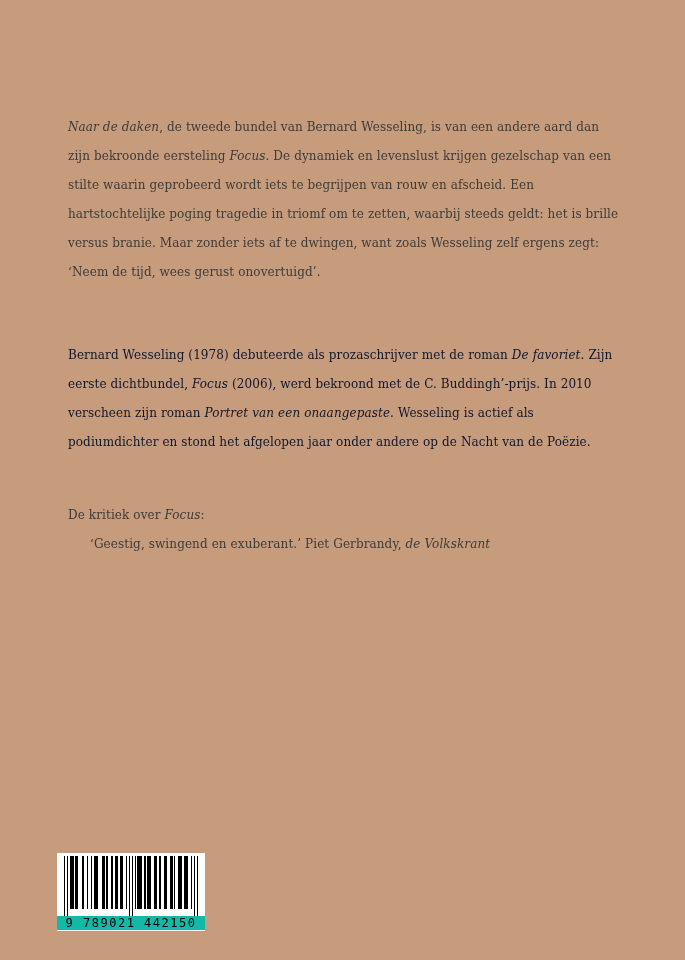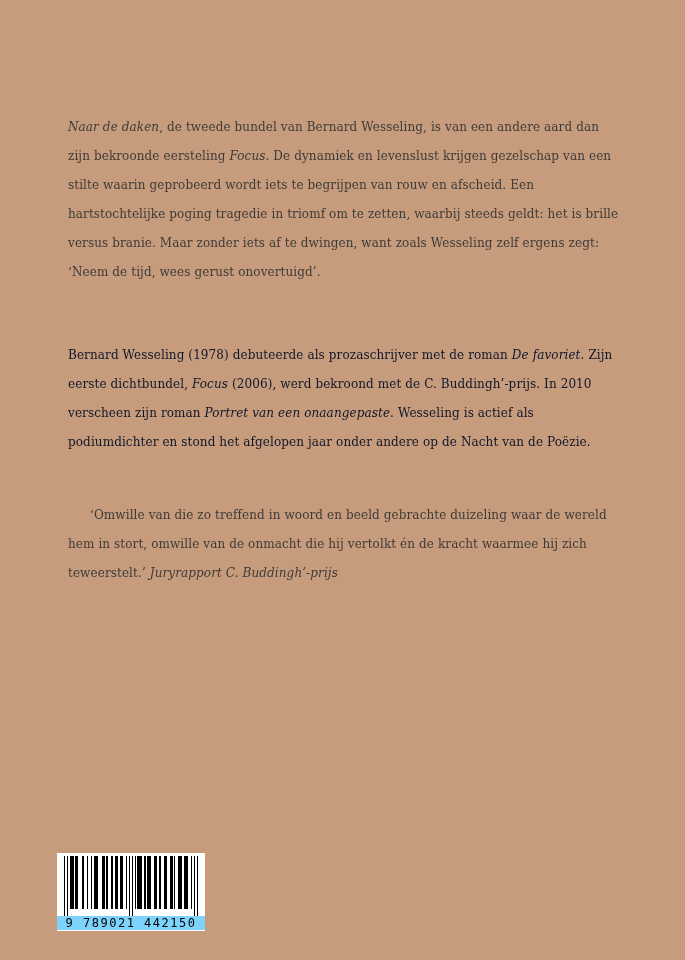--- a/index.html
+++ b/index.html
@@ -56,38 +56,39 @@
     position: absolute;
     left: 0;
     right: 0;
     bottom: 1px;
     text-align: center;
     font-family: "DejaVu Sans Mono", monospace;
     font-size: 12px;
     line-height: 14px;
     color: #000000;
     letter-spacing: 1.5px;
-    background: #7dd3fc;
+    background: #14b8a6;
   }
 </style>
 </head>
 <body>
 
 <div class="cover">
 
   <div class="textblock intro dark">
     <p><span class="i">Naar de daken</span><span>, de tweede bundel van Bernard Wesseling, is van een andere aard dan zijn bekroonde eersteling </span><span class="i">Focus</span><span>. De dynamiek en levenslust krijgen gezelschap van een stilte waarin geprobeerd wordt iets te begrijpen van rouw en afscheid. Een hartstochtelijke poging tragedie in triomf om te zetten, waarbij steeds geldt: het is brille versus branie. Maar zonder iets af te dwingen, want zoals Wesseling zelf ergens zegt: ‘Neem de tijd, wees gerust onovertuigd’.</span></p>
   </div>
 
   <div class="textblock bio light">
     <p><span>Bernard Wesseling (1978) debuteerde als prozaschrijver met de roman </span><span class="i">De favoriet</span><span>. Zijn eerste dichtbundel, </span><span class="i">Focus</span><span> (2006), werd bekroond met de C. Buddingh’-prijs. In 2010 verscheen zijn roman </span><span class="i">Portret van een onaangepaste</span><span>. Wesseling is actief als podiumdichter en stond het afgelopen jaar onder andere op de Nacht van de Poëzie.</span></p>
   </div>
 
   <div class="textblock reviews dark">
-    <p class="quote"><span>‘Omwille van die zo treffend in woord en beeld gebrachte duizeling waar de wereld hem in stort, omwille van de onmacht die hij vertolkt én de kracht waarmee hij zich teweerstelt.’ </span><span class="i">Juryrapport C. Buddingh’-prijs</span></p>
+    <p><span>De kritiek over </span><span class="i">Focus</span><span>:</span></p>
+    <p class="quote"><span>‘Geestig, swingend en exuberant.’ Piet Gerbrandy, </span><span class="i">de Volkskrant</span></p>
   </div>
 
   <div class="barcode-box">
     <div class="barcode-bars">
         <svg viewBox="0 0 95 60" preserveAspectRatio="none" shape-rendering="crispEdges">
           <rect x="0" y="0" width="1" height="60" fill="#000"></rect>
           <rect x="2" y="0" width="1" height="60" fill="#000"></rect>
           <rect x="4" y="0" width="1" height="53" fill="#000"></rect>
           <rect x="5" y="0" width="1" height="53" fill="#000"></rect>
           <rect x="6" y="0" width="1" height="53" fill="#000"></rect>

